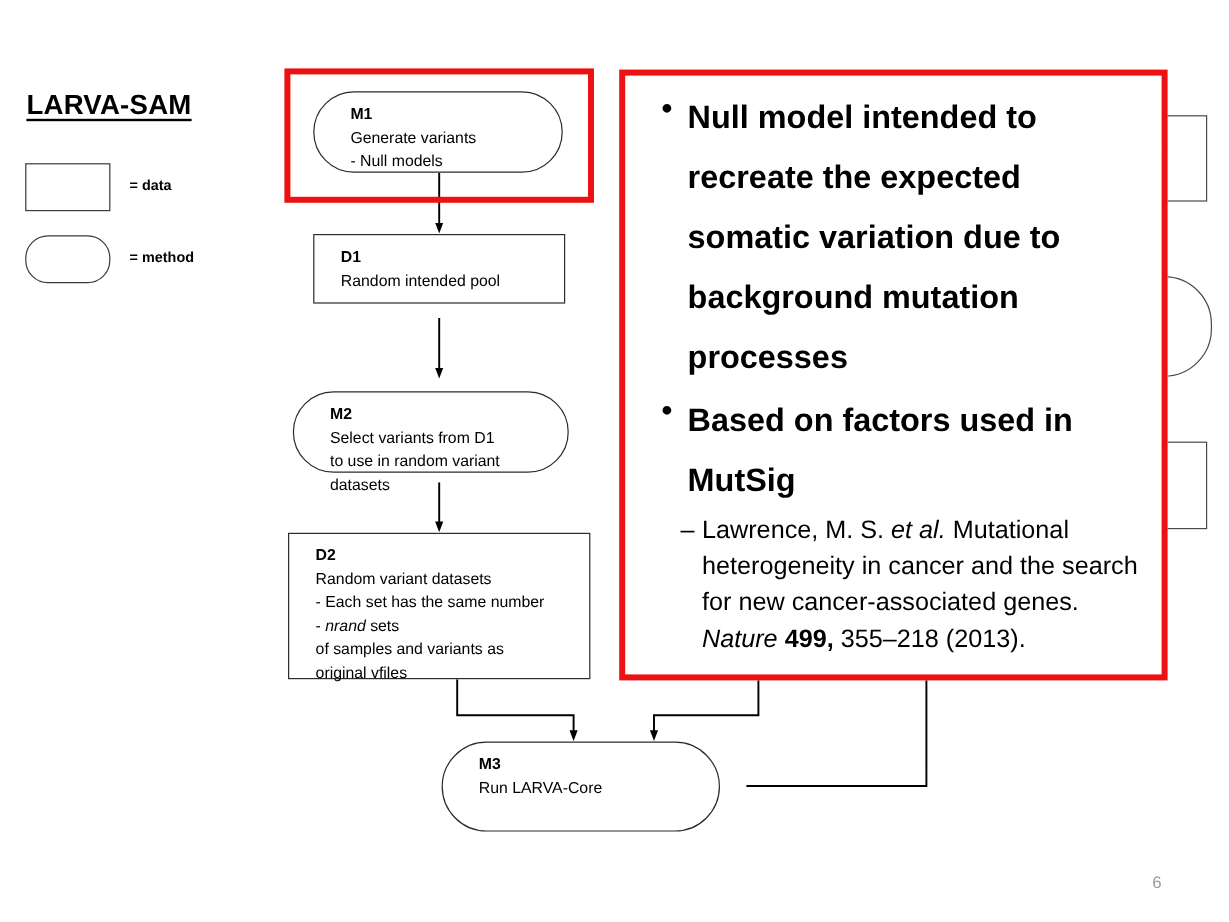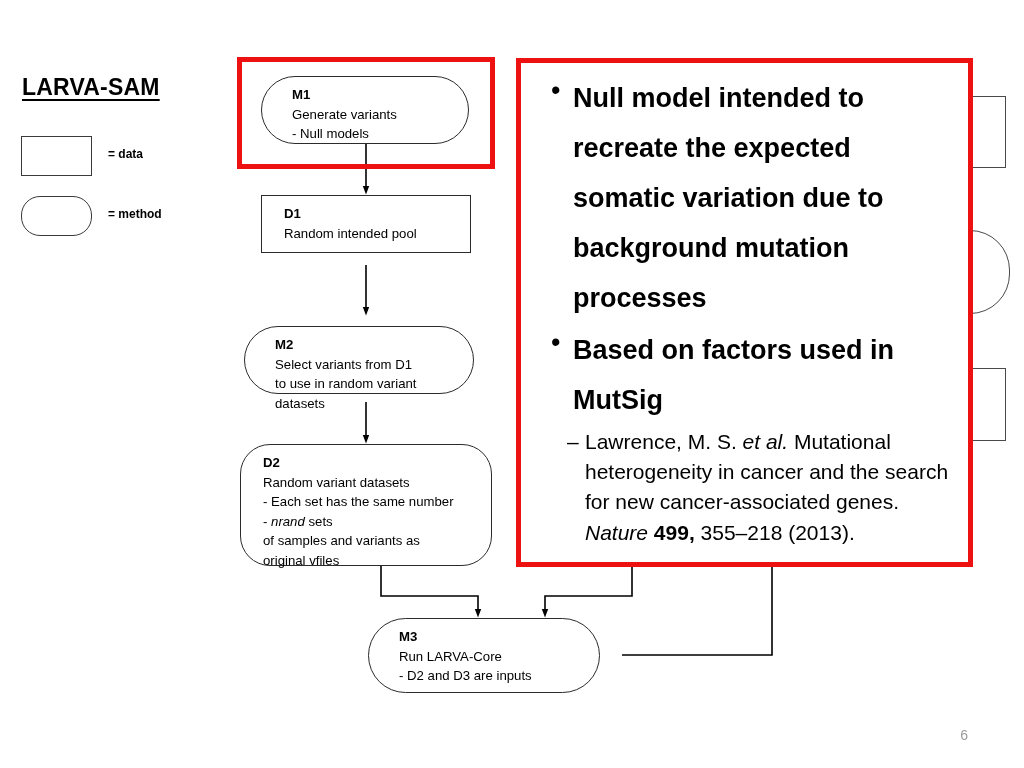--- a/index.html
+++ b/index.html
@@ -59,21 +59,21 @@
   .node .node-id {
     font-weight: bold;
     display: block;
   }
   .node .node-line { display: block; white-space: nowrap; }
   .node.method { border-radius: 46px / 46px; padding-left: 30px; }
 
   #node-m1 { left: 261px; top: 76px;  width: 208px; height: 68px; }
   #node-d1 { left: 261px; top: 195px; width: 210px; height: 58px; }
   #node-m2 { left: 244px; top: 316px; width: 230px; height: 68px; margin-top: 10px; }
-  #node-d2 { left: 240px; top: 444px; width: 252px; height: 122px; border-radius: 30px; }
+  #node-d2 { left: 240px; top: 444px; width: 252px; height: 122px; }
   #node-m3 { left: 368px; top: 618px; width: 232px; height: 75px; }
 
   .ital { font-style: italic; }
 
   
   .ghost {
     position: absolute;
     background: #ffffff;
     border: 1.4px solid #4a4a4a;
     box-sizing: border-box;
@@ -223,21 +223,20 @@
   <span class="node-line">Random variant datasets</span>
   <span class="node-line">- Each set has the same number</span>
   <span class="node-line"><span>- </span><span class="ital">nrand</span><span> sets</span></span>
   <span class="node-line">of samples and variants as</span>
   <span class="node-line">original vfiles</span>
 </div>
 
 <div id="node-m3" class="node method">
   <span class="node-id">M3</span>
   <span class="node-line">Run LARVA-Core</span>
-  <span class="node-line">- D2 and D3 are inputs</span>
 </div>
 
 <div id="m1-highlight"></div>
 
 <div id="callout-box">
 
   <div class="bullet-row">
     <div class="bullet-mark">•</div>
     <div class="bullet-text">Null model intended to recreate the expected somatic variation due to background mutation processes</div>
   </div>

